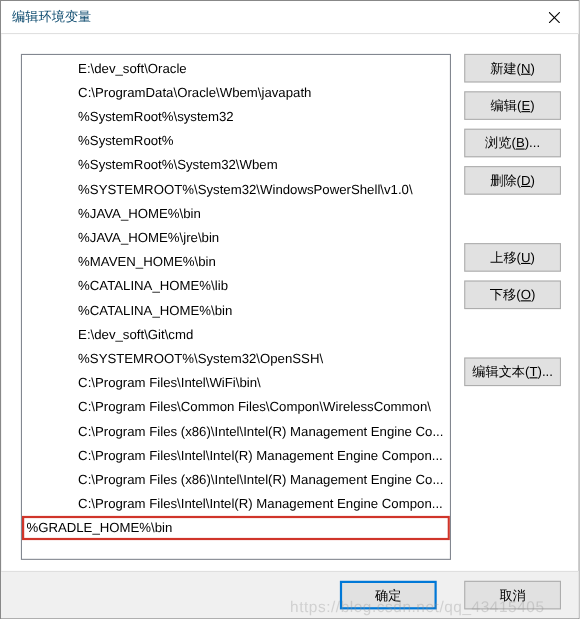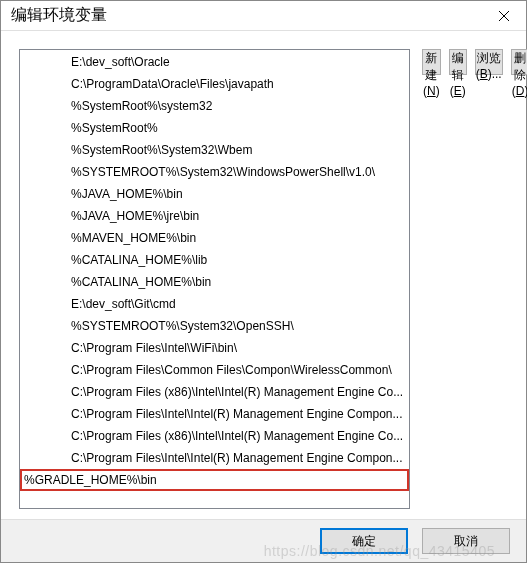--- a/index.html
+++ b/index.html
@@ -26,22 +26,22 @@
     .titlebar {
       height: 30px;
       background: #fff;
       display: flex;
       align-items: center;
       justify-content: space-between;
       border-bottom: 1px solid #e0e0e0;
       padding-left: 10px;
     }
     .title-text {
-      font-size: 16px;
-      color: #000000;
+      font-size: 12px;
+      color: #0c4a6e;
     }
     .close-btn {
       width: 45px;
       height: 30px;
       display: flex;
       align-items: center;
       justify-content: center;
       cursor: pointer;
       font-size: 14px;
     }
@@ -76,20 +76,21 @@
       margin-left: 47px;
     }
     .list-item.highlighted {
       border: 2px solid #d0352a;
       padding: 1px 2px;
       margin: 0;
     }
     .btn-col {
       width: 88px;
       display: flex;
+      flex-direction: column;
       gap: 8px;
     }
     .btn-col .spacer {
       height: 28px;
     }
     button.side-btn {
       width: 88px;
       height: 26px;
       background: #e1e1e1;
       border: 1px solid #adadad;
@@ -101,21 +102,21 @@
     .underline {
       text-decoration: underline;
     }
     .footer {
       height: 48px;
       border-top: 1px solid #dfdfdf;
       display: flex;
       align-items: center;
       justify-content: flex-end;
       padding-right: 16px;
-      gap: 14px;
+      gap: 25px;
       background: #f0f0f0;
     }
     button.footer-btn {
       width: 88px;
       height: 26px;
       background: #e1e1e1;
       border: 1px solid #adadad;
       font-size: 12px;
       font-family: inherit;
       cursor: pointer;
@@ -162,21 +163,21 @@
         <line x1="0" y1="0" x2="10" y2="10" stroke="#000" stroke-width="1"></line>
         <line x1="10" y1="0" x2="0" y2="10" stroke="#000" stroke-width="1"></line>
       </svg>
     </div>
   </div>
 
   <div class="content">
     <div class="listbox-wrap">
       <div class="listbox" id="path-list">
           <div class="list-item">E:\dev_soft\Oracle</div>
-          <div class="list-item">C:\ProgramData\Oracle\Files\javapath</div>
+          <div class="list-item">C:\ProgramData\Oracle\Wbem\javapath</div>
           <div class="list-item">%SystemRoot%\system32</div>
           <div class="list-item">%SystemRoot%</div>
           <div class="list-item">%SystemRoot%\System32\Wbem</div>
           <div class="list-item">%SYSTEMROOT%\System32\WindowsPowerShell\v1.0\</div>
           <div class="list-item">%JAVA_HOME%\bin</div>
           <div class="list-item">%JAVA_HOME%\jre\bin</div>
           <div class="list-item">%MAVEN_HOME%\bin</div>
           <div class="list-item">%CATALINA_HOME%\lib</div>
           <div class="list-item">%CATALINA_HOME%\bin</div>
           <div class="list-item">E:\dev_soft\Git\cmd</div>

